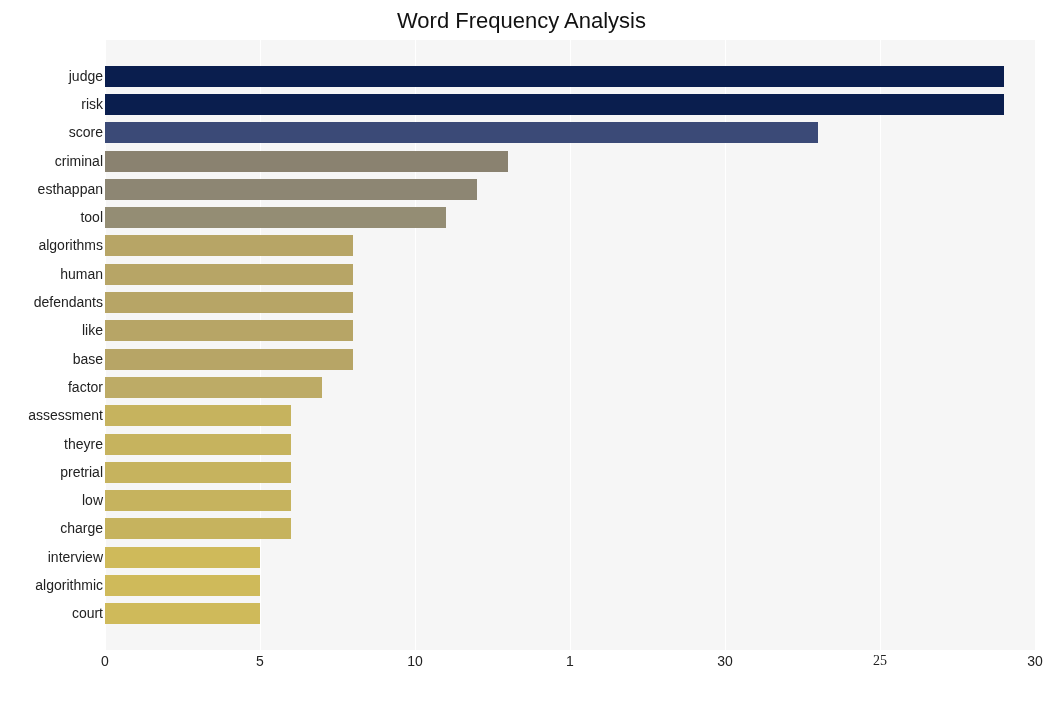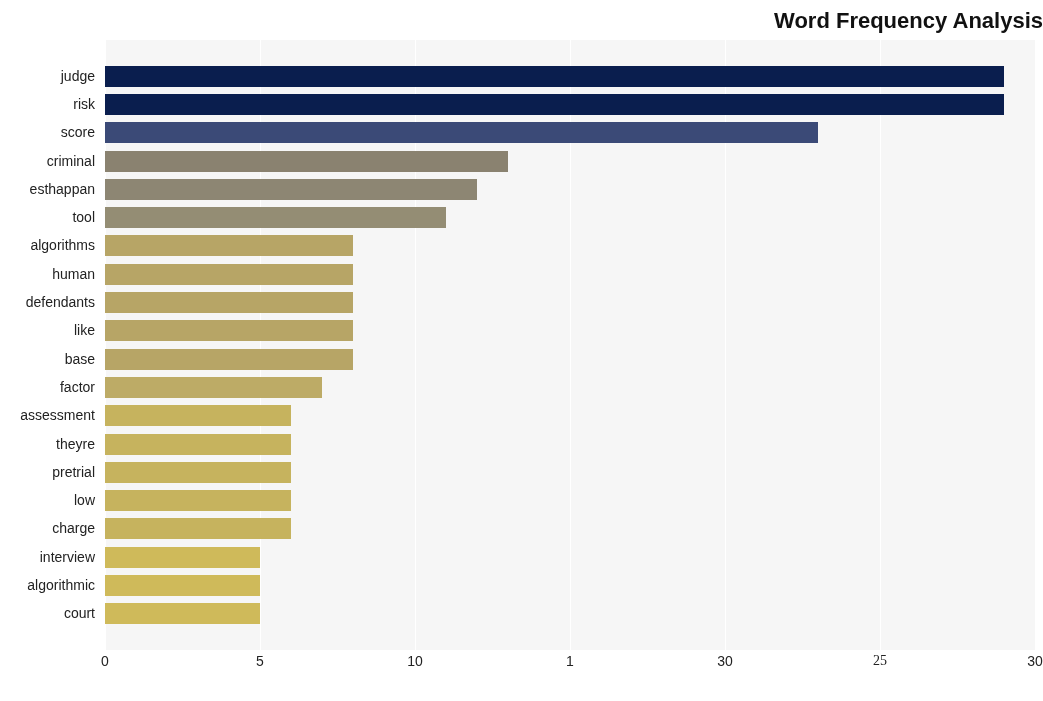--- a/index.html
+++ b/index.html
@@ -15,23 +15,23 @@
   .chart-wrap {
     position: relative;
     width: 1043px;
     height: 701px;
   }
   .title {
     position: absolute;
     top: 8px;
     left: 0;
     right: 0;
-    text-align: right;
+    text-align: center;
     font-size: 22px;
-    font-weight: 700;
+    font-weight: 400;
     color: #111;
   }
   .plot-area {
     position: absolute;
     left: 105px;
     top: 40px;
     width: 930px;
     height: 610px;
     background: #f6f6f6;
   }
@@ -52,21 +52,21 @@
     height: 100%;
   }
   .bar {
     position: absolute;
     left: 0;
     height: 21px;
   }
   
   .ylabels {
     position: absolute;
-    left: 0;
+    left: 8px;
     top: 40px;
     width: 100px;
     height: 610px;
   }
   .ylabel {
     position: absolute;
     right: 5px;
     width: 100px;
     height: 21px;
     line-height: 21px;

